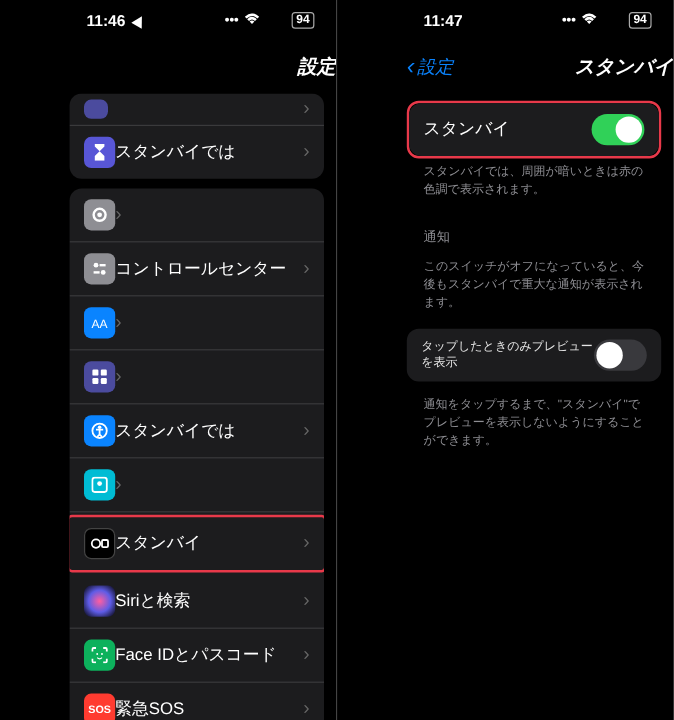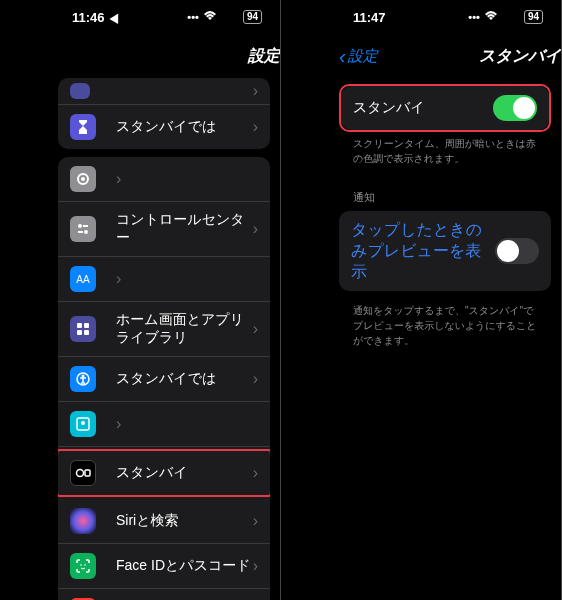--- a/index.html
+++ b/index.html
@@ -73,36 +73,36 @@
       padding: 9px 12px;
       min-height: 40px;
       border-bottom: 0.5px solid #3a3a3c;
       position: relative;
     }
     .row:last-child { border-bottom: none; }
     .icon {
       width: 26px;
       height: 26px;
       border-radius: 6px;
-      margin-right: 20px;
+      margin-right: 0;
       display: flex;
       align-items: center;
       justify-content: center;
       font-size: 14px;
       flex-shrink: 0;
     }
     .label {
       flex: 1;
       font-size: 14px;
       color: #fff;
     }
     .label-multi {
       flex: 1;
-      font-size: 16px;
-      color: #3b82f6;
+      font-size: 10px;
+      color: #e5e5e5;
       line-height: 1.3;
     }
     .chev {
       color: #666;
       font-size: 16px;
     }
     .highlight {
       border: 2px solid #e8394a;
       border-radius: 4px;
       margin: 2px -2px;
@@ -248,21 +248,20 @@
       </div>
       <div class="row">
         <span class="icon bg-darkpurple">
           <svg width="14" height="14" viewBox="0 0 14 14">
               <rect x="1" y="1" width="5" height="5" rx="1" fill="#fff"></rect>
               <rect x="8" y="1" width="5" height="5" rx="1" fill="#fff"></rect>
               <rect x="1" y="8" width="5" height="5" rx="1" fill="#fff"></rect>
               <rect x="8" y="8" width="5" height="5" rx="1" fill="#fff"></rect>
             </svg>
         </span>
-        <span class="label">ホーム画面とアプリライブラリ</span>
         <span class="chev">›</span>
       </div>
       <div class="row">
         <span class="icon bg-blue">
           <svg width="16" height="16" viewBox="0 0 16 16">
               <circle cx="8" cy="8" r="6" fill="none" stroke="#fff" stroke-width="1.5"></circle>
               <circle cx="8" cy="5" r="1.5" fill="#fff"></circle>
               <path d="M5 7 L11 7 M8 7 V11 M6 13 L8 11 L10 13" stroke="#fff" stroke-width="1.5" fill="none"></path>
             </svg>
         </span>
@@ -345,23 +344,24 @@
       <div class="group" style="margin-bottom:0">
         <div class="row">
           <span class="label">スタンバイ</span>
           <div class="toggle on">
               <div class="knob"></div>
             </div>
         </div>
       </div>
     </div>
 
-    <div class="footer-text">スクリーンタイム、周囲が暗いときは赤の色調で表示されます。</div>
+    <div class="footer-text">スタンバイでは、周囲が暗いときは赤の色調で表示されます。</div>
 
     <div class="section-header">通知</div>
+    <div class="footer-text">このスイッチがオフになっていると、今後もスタンバイで重大な通知が表示されます。</div>
 
     <div class="group">
       <div class="row">
         <span class="label-multi">タップしたときのみプレビューを表示</span>
         <div class="toggle off">
             <div class="knob"></div>
           </div>
       </div>
     </div>
     <div class="footer-text">通知をタップするまで、"スタンバイ"でプレビューを表示しないようにすることができます。</div>

